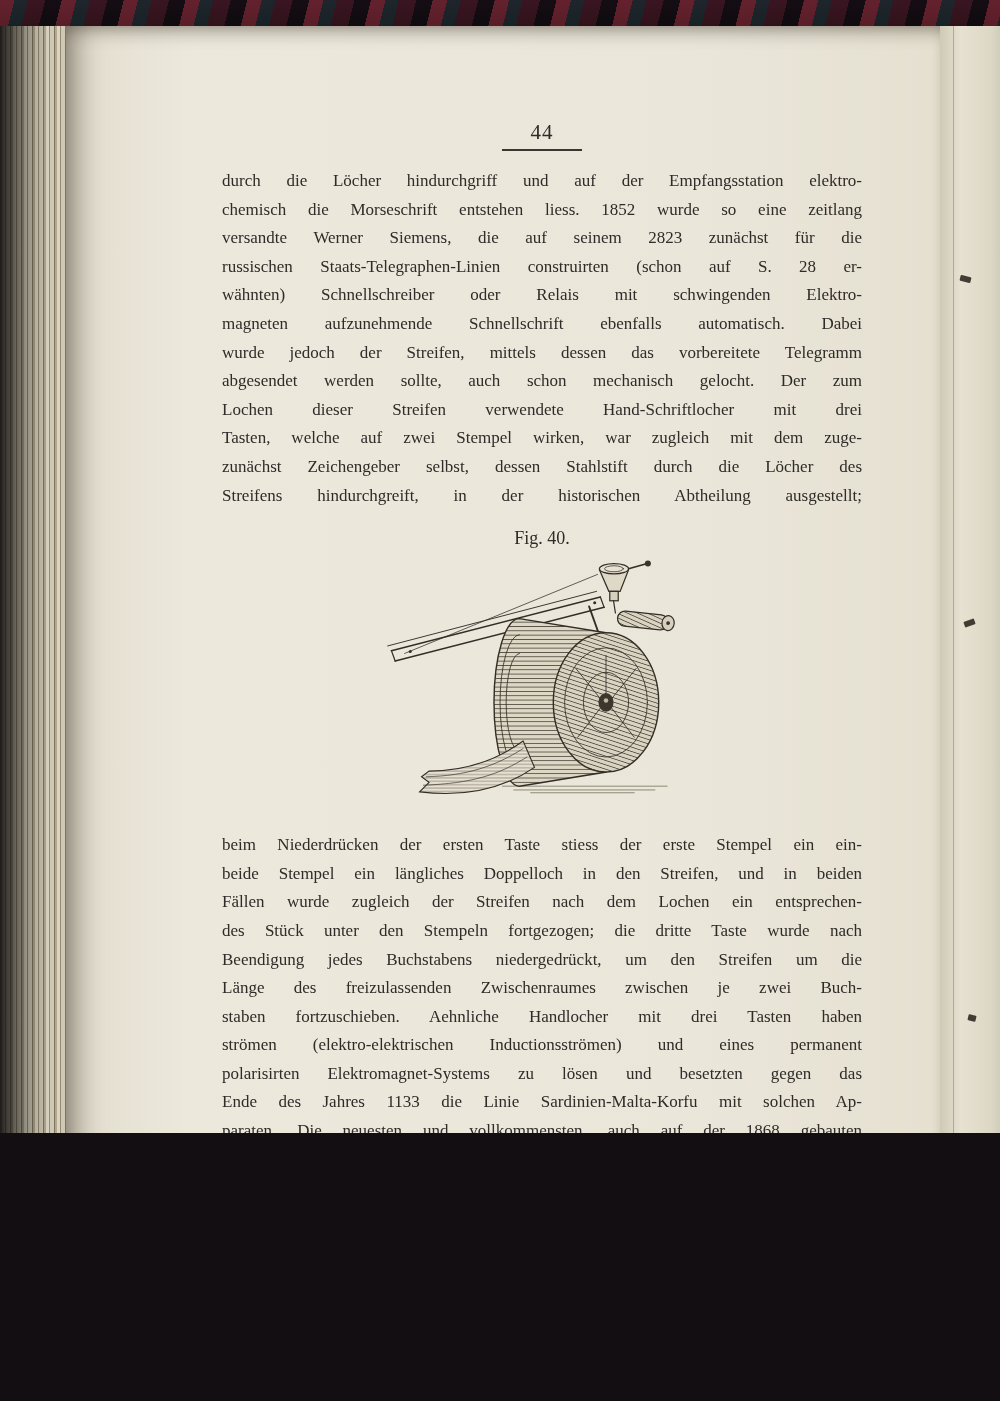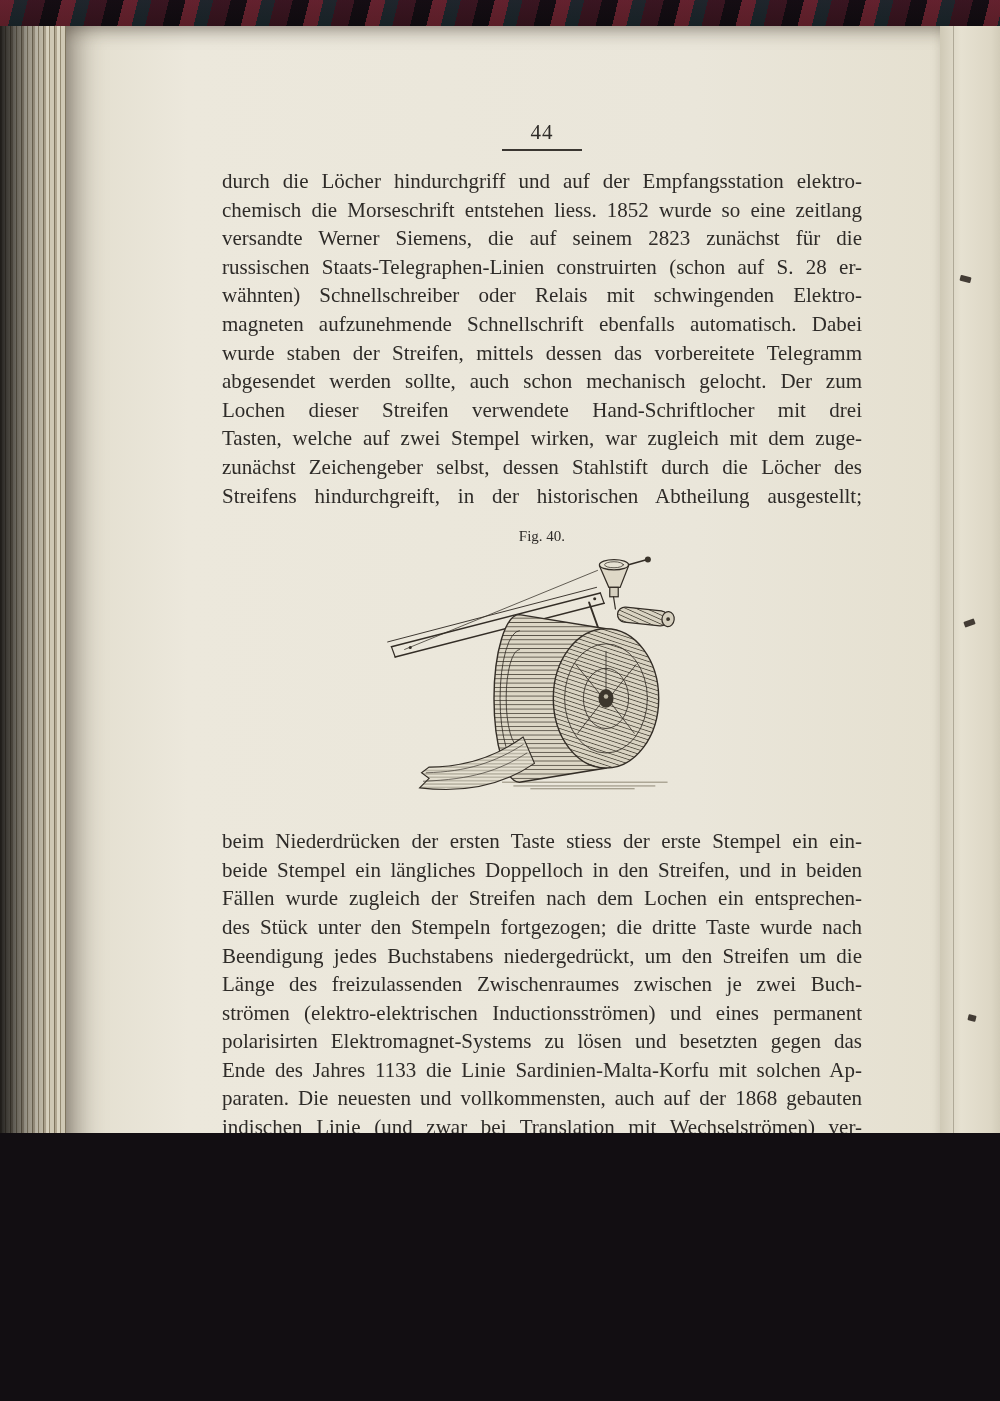--- a/index.html
+++ b/index.html
@@ -114,35 +114,35 @@
     color: #2e2b28;
   }
   .page-number-rule {
     width: 80px;
     border-top: 2px solid #3a3631;
     margin: 4px auto 0;
     height: 0;
   }
   .paragraph {
     margin-top: 16px;
-    font-size: 21px;
+    font-size: 17px;
     line-height: 28.6px;
     color: #2e2b28;
   }
   .paragraph.second { margin-top: 34px; }
   .line {
     text-align: justify;
     text-align-last: justify;
     text-justify: inter-word;
     white-space: normal;
   }
   .fig-caption {
     margin-top: 18px;
     text-align: center;
-    font-size: 15px;
+    font-size: 18px;
     color: #2e2b28;
   }
   .figure {
     margin: 8px auto 0;
     width: 320px;
     height: 240px;
   }
 </style>
 </head>
 <body>
@@ -160,21 +160,21 @@
         <div class="page-number-rule"></div>
       </div>
 
       <div class="paragraph first">
           <div class="line">durch die Löcher hindurchgriff und auf der Empfangsstation elektro-</div>
           <div class="line">chemisch die Morseschrift entstehen liess. 1852 wurde so eine zeitlang</div>
           <div class="line">versandte Werner Siemens, die auf seinem 2823 zunächst für die</div>
           <div class="line">russischen Staats-Telegraphen-Linien construirten (schon auf S. 28 er-</div>
           <div class="line">wähnten) Schnellschreiber oder Relais mit schwingenden Elektro-</div>
           <div class="line">magneten aufzunehmende Schnellschrift ebenfalls automatisch. Dabei</div>
-          <div class="line">wurde staben der Streifen, mittels dessen das vorbereitete Telegramm</div>
+          <div class="line">wurde jedoch der Streifen, mittels dessen das vorbereitete Telegramm</div>
           <div class="line">abgesendet werden sollte, auch schon mechanisch gelocht. Der zum</div>
           <div class="line">Lochen dieser Streifen verwendete Hand-Schriftlocher mit drei</div>
           <div class="line">Tasten, welche auf zwei Stempel wirken, war zugleich mit dem zuge-</div>
           <div class="line">zunächst Zeichengeber selbst, dessen Stahlstift durch die Löcher des</div>
           <div class="line">Streifens hindurchgreift, in der historischen Abtheilung ausgestellt;</div>
         </div>
 
       <div class="fig-caption">Fig. 40.</div>
 
       <div class="figure">
@@ -253,20 +253,21 @@
         </svg>
       </div>
 
       <div class="paragraph second">
           <div class="line">beim Niederdrücken der ersten Taste stiess der erste Stempel ein ein-</div>
           <div class="line">beide Stempel ein längliches Doppelloch in den Streifen, und in beiden</div>
           <div class="line">Fällen wurde zugleich der Streifen nach dem Lochen ein entsprechen-</div>
           <div class="line">des Stück unter den Stempeln fortgezogen; die dritte Taste wurde nach</div>
           <div class="line">Beendigung jedes Buchstabens niedergedrückt, um den Streifen um die</div>
           <div class="line">Länge des freizulassenden Zwischenraumes zwischen je zwei Buch-</div>
+          <div class="line">staben fortzuschieben. Aehnliche Handlocher mit drei Tasten haben</div>
           <div class="line">strömen (elektro-elektrischen Inductionsströmen) und eines permanent</div>
           <div class="line">polarisirten Elektromagnet-Systems zu lösen und besetzten gegen das</div>
           <div class="line">Ende des Jahres 1133 die Linie Sardinien-Malta-Korfu mit solchen Ap-</div>
           <div class="line">paraten. Die neuesten und vollkommensten, auch auf der 1868 gebauten</div>
           <div class="line">indischen Linie (und zwar bei Translation mit Wechselströmen) ver-</div>
         </div>
 
     </div>
   </div>
 

